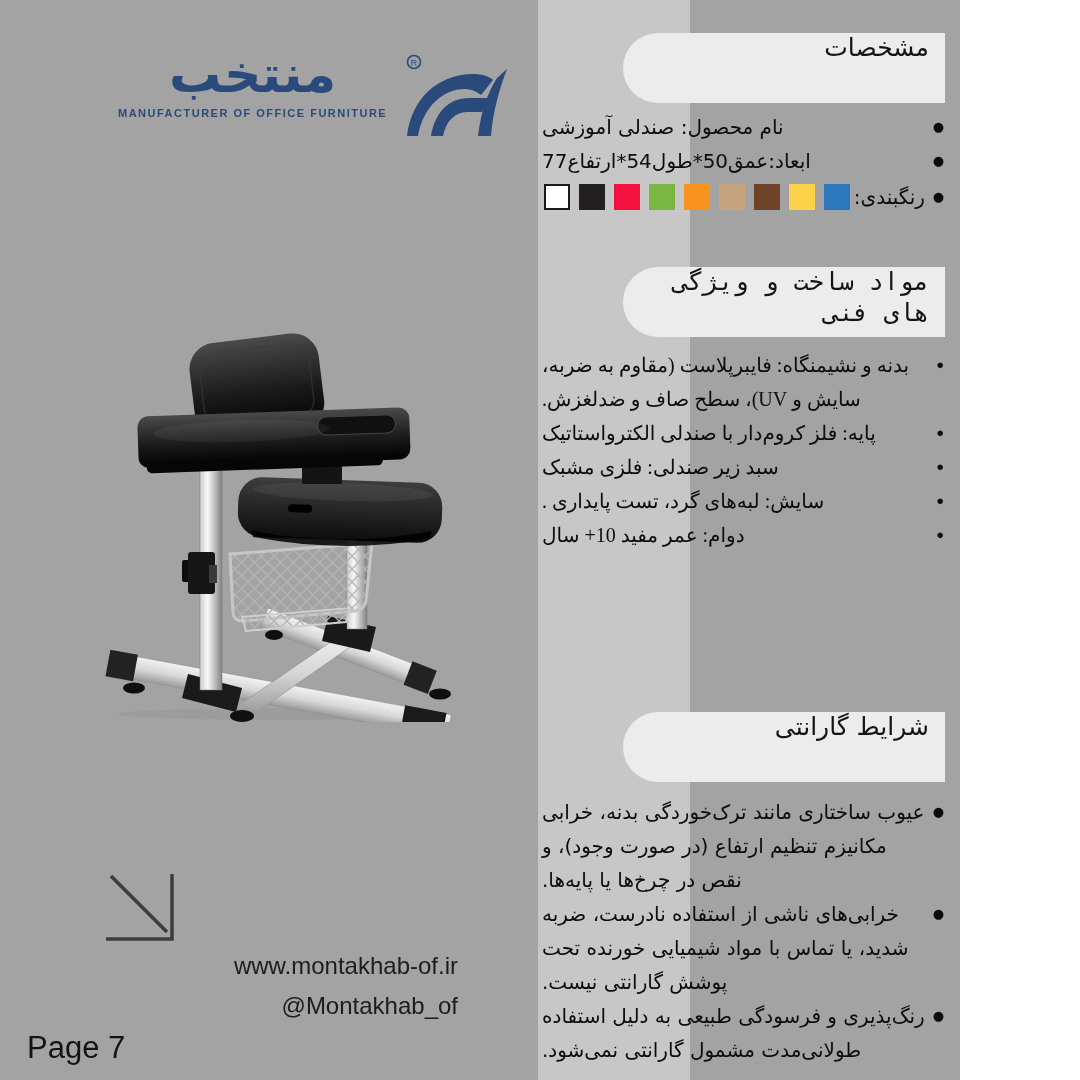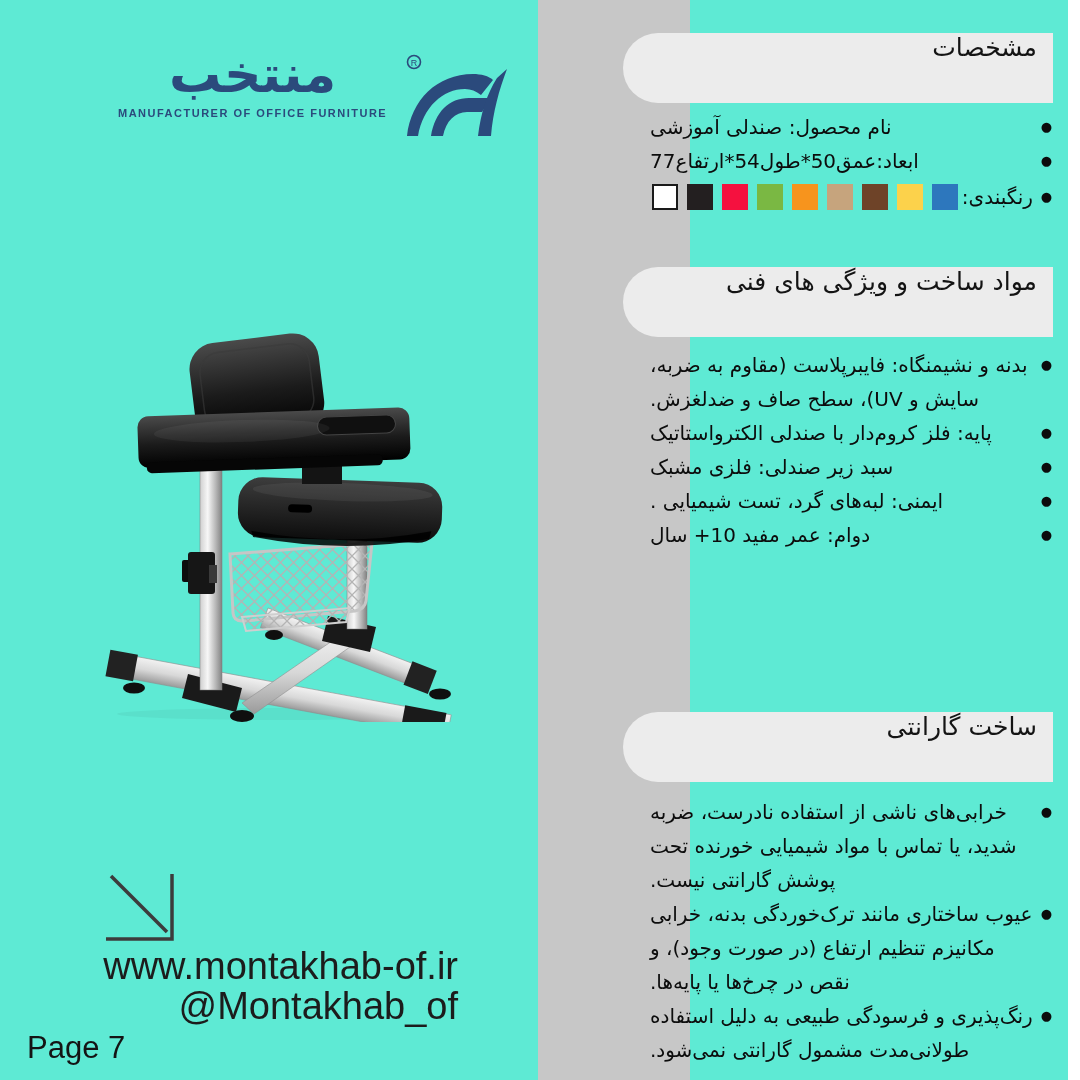--- a/index.html
+++ b/index.html
@@ -1,37 +1,37 @@
 <!DOCTYPE html>
 <html lang="fa" style="--strip: #c7c7c7; --bar: #ececec; --navy: #2b4a7c;"><head>
 <meta charset="utf-8">
 <style>
   :root{
     --navy:#2b4a7c; --strip:#c7c7c7; --bar:#ececec; --ink:#111;
   }
   html,body{margin:0;padding:0;background:#ffffff;}
   .page{
-    position:relative;width:1068px;height:1080px;overflow:hidden;background:#5eead4;
+    position:relative;width:960px;height:1080px;overflow:hidden;background:#a3a3a3;
     font-family:"DejaVu Sans",sans-serif;color:var(--ink);
   }
   
   .gray-strip{position:absolute;left:538px;top:0;width:152px;height:1080px;background:var(--strip);}
   
   .bar{
     position:absolute;left:623px;right:15px;height:70px;background:var(--bar);
     border-radius:35px 0 0 35px;display:flex;align-items:flex-start;justify-content:flex-end;
   }
   .bar span{font-size:25px;color:#141414;padding-left:20px;padding-right:16px;direction:rtl;}
   .bar-specs{top:33px;}
-  .bar-materials{top:267px;}
+  .bar-materials{top:267px;font-family:Liberation Mono, monospace;}
   .bar-warranty{top:712px;}
   
   .section-content{position:absolute;right:18px;width:400px;direction:rtl;}
   .content-specs{top:110px;}
-  .content-materials{top:348px;}
+  .content-materials{top:348px;font-family:Liberation Serif, serif;}
   .content-warranty{top:795px;}
   ul.list{margin:0;padding:0;list-style:none;}
   ul.list li,.swatch-row{
     position:relative;padding-right:17px;font-size:20px;line-height:34px;color:#0c0c0c;text-align:left;
   }
   ul.list li::before,.swatch-row::before{
     content:"\25CF";position:absolute;right:-2px;top:0;font-size:13px;line-height:34px;color:#0c0c0c;
   }
   .swatch-row{display:flex;align-items:center;justify-content:flex-start;gap:4px;margin-top:2px;}
   .swatch-label{white-space:nowrap;}
@@ -42,21 +42,21 @@
   .brand-text{display:flex;flex-direction:column;align-items:center;}
   .wordmark{font-size:52px;font-weight:bold;color:var(--navy);line-height:1.1;direction:rtl;letter-spacing:2px;}
   .tagline{font-size:11px;letter-spacing:1.5px;color:var(--navy);margin-top:4px;white-space:nowrap;font-family:Liberation Sans, sans-serif;font-weight:bold;}
   .fh-icon{margin-top:4px;}
   
   .chair{position:absolute;left:92px;top:322px;}
   
   .arrow{position:absolute;left:103px;top:866px;}
   .footer-links{
     position:absolute;left:55px;top:946px;width:403px;text-align:right;
-    font-family:"Liberation Sans",sans-serif;font-size:38px;line-height:40px;color:#1c1c1c;
+    font-family:"Liberation Sans",sans-serif;font-size:24px;line-height:40px;color:#1c1c1c;
   }
   .page-label{
     position:absolute;left:27px;top:1030px;font-family:"Liberation Sans",sans-serif;
     font-size:31px;color:#141414;
   }
 </style>
 </head>
 <body>
 
 <div class="page">
@@ -185,32 +185,32 @@
   </div>
 
   <div class="bar bar-materials">
     <span>مواد ساخت و ویژگی های فنی</span>
   </div>
   <div class="section-content content-materials">
     <ul class="list">
         <li>بدنه و نشیمنگاه: فایبرپلاست (مقاوم به ضربه، سایش و UV)، سطح صاف و ضدلغزش.</li>
         <li>پایه: فلز کروم‌دار با صندلی الکترواستاتیک</li>
         <li>سبد زیر صندلی: فلزی مشبک</li>
-        <li>ایمنی: لبه‌های گرد، تست شیمیایی .</li>
+        <li>سایش: لبه‌های گرد، تست پایداری .</li>
         <li>دوام: عمر مفید 10+ سال</li>
       </ul>
   </div>
 
   <div class="bar bar-warranty">
-    <span>ساخت گارانتی</span>
+    <span>شرایط گارانتی</span>
   </div>
   <div class="section-content content-warranty">
     <ul class="list">
+        <li>عیوب ساختاری مانند ترک‌خوردگی بدنه، خرابی مکانیزم تنظیم ارتفاع (در صورت وجود)، و نقص در چرخ‌ها یا پایه‌ها.</li>
         <li>خرابی‌های ناشی از استفاده نادرست، ضربه شدید، یا تماس با مواد شیمیایی خورنده تحت پوشش گارانتی نیست.</li>
-        <li>عیوب ساختاری مانند ترک‌خوردگی بدنه، خرابی مکانیزم تنظیم ارتفاع (در صورت وجود)، و نقص در چرخ‌ها یا پایه‌ها.</li>
         <li>رنگ‌پذیری و فرسودگی طبیعی به دلیل استفاده طولانی‌مدت مشمول گارانتی نمی‌شود.</li>
       </ul>
   </div>
 
   <svg class="arrow" width="76" height="80" viewBox="0 0 76 80">
     <line x1="8" y1="10" x2="64" y2="66" stroke="#3c3c3c" stroke-width="3.5"></line>
     <polyline points="69,8 69,73 3,73" fill="none" stroke="#3c3c3c" stroke-width="3.5"></polyline>
   </svg>
   <div class="footer-links">
     <div>www.montakhab-of.ir</div>

